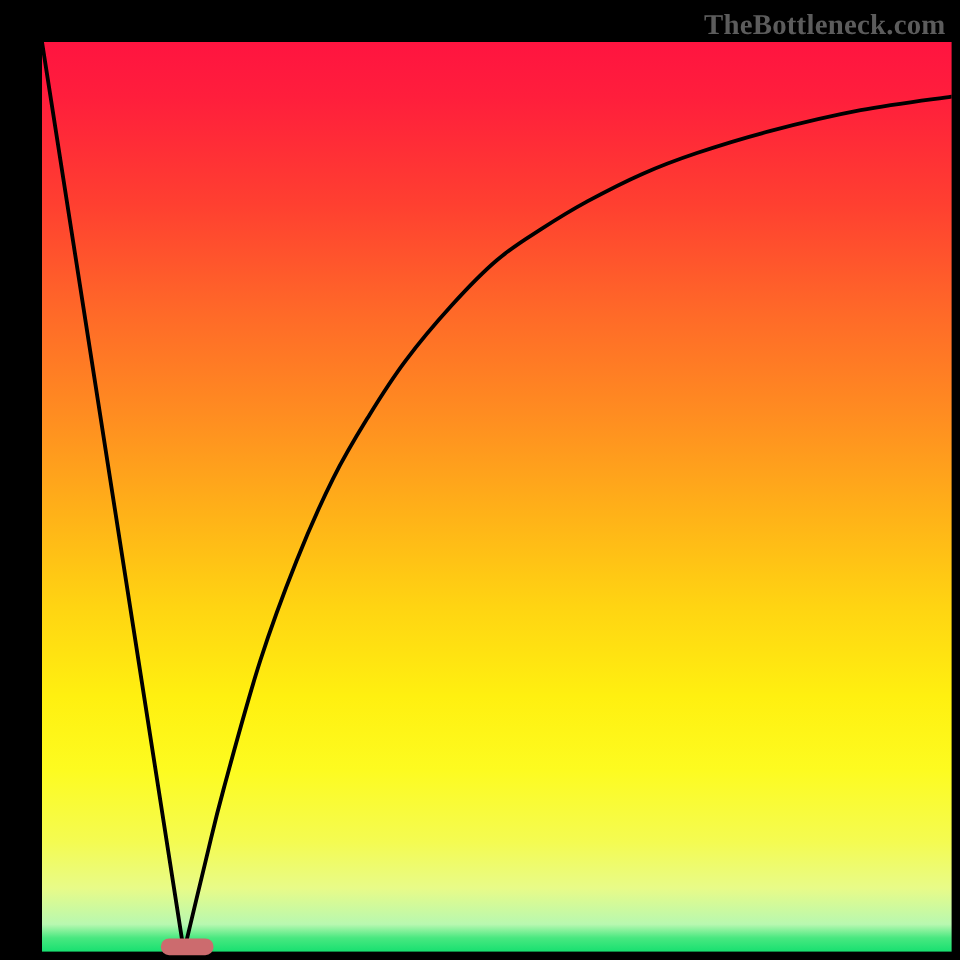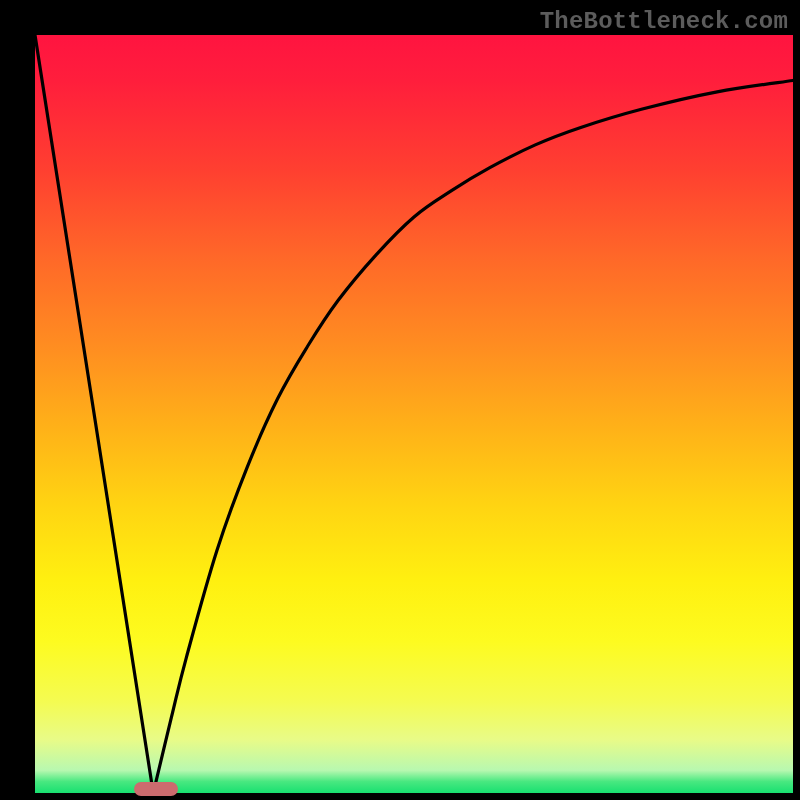--- a/index.html
+++ b/index.html
@@ -36,21 +36,21 @@
       #e8fb88 93%,
       #b8f8b0 97%,
       #48e880 98.5%,
       #18e070 100%
     );
   }
   .watermark {
     position: absolute;
     top: 8px;
     right: 12px;
-    font-family: Liberation Mono, monospace;
+    font-family: Liberation Serif, serif;
     font-size: 24px;
     font-weight: bold;
     color: #5c5c5c;
     letter-spacing: 0.2px;
     z-index: 10;
   }
   svg.curves {
     position: absolute;
     left: 0;
     top: 0;

